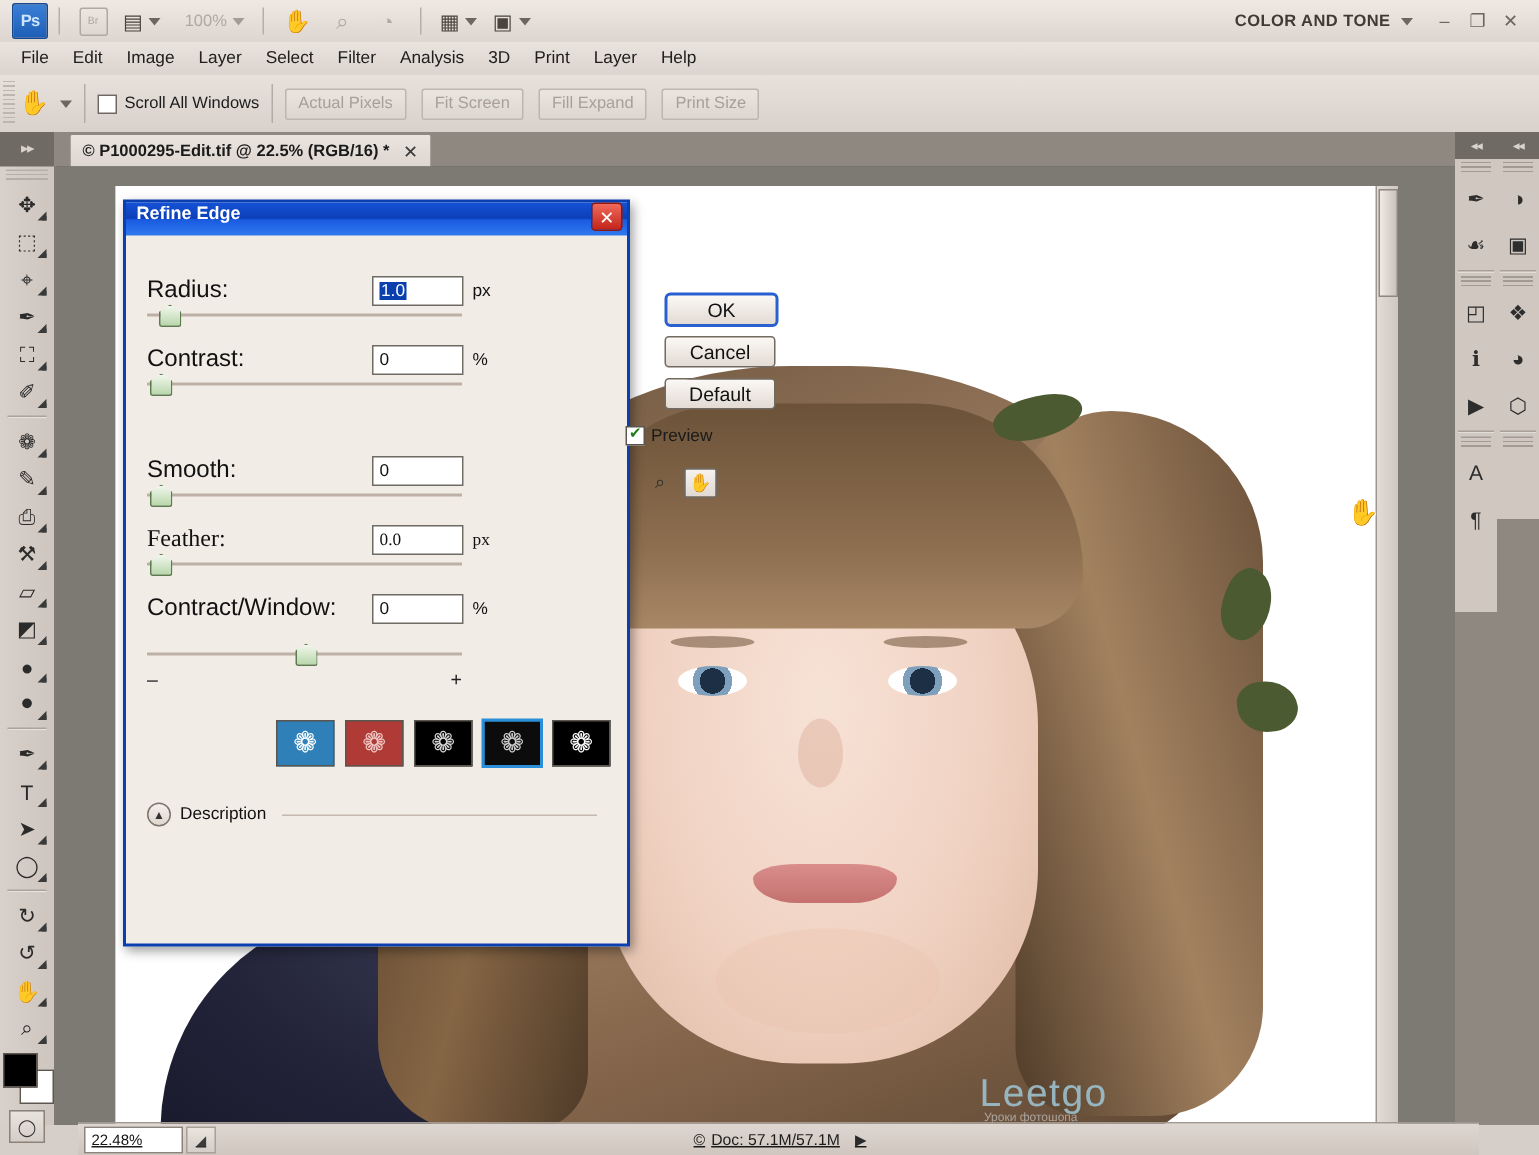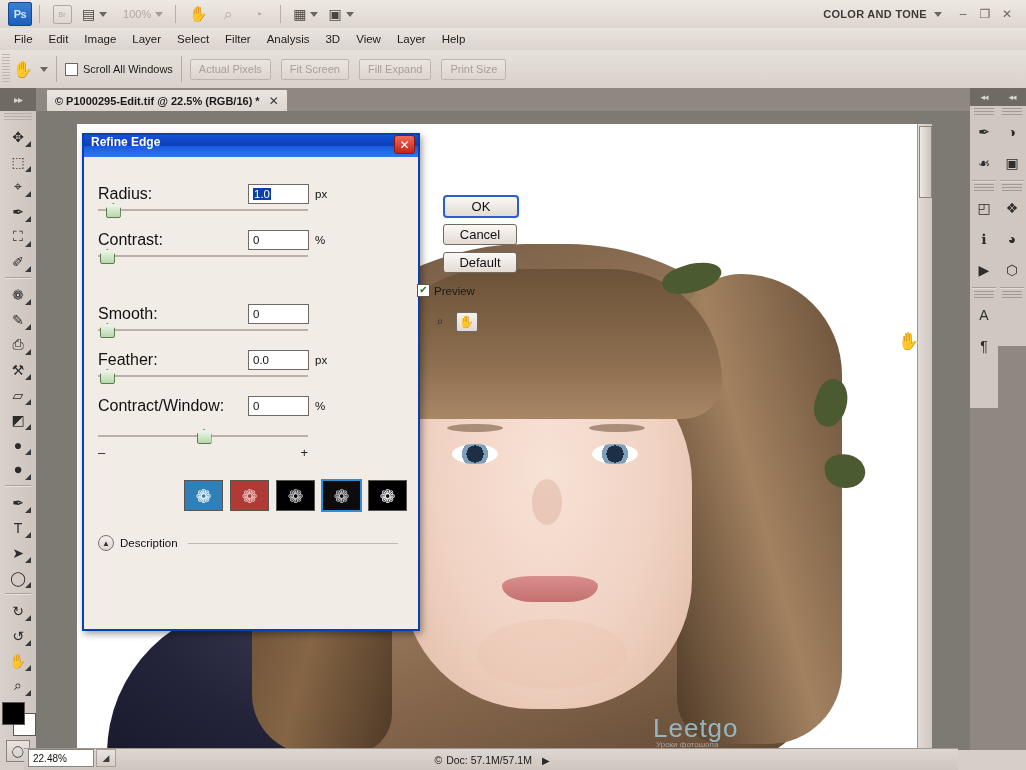--- a/index.html
+++ b/index.html
@@ -154,23 +154,23 @@
   .dcol{position:absolute;top:18px;width:28px;background:#cfc7c0;}
   .dcol.left{left:0;height:302px;}
   .dcol.right{left:28px;height:240px;}
   .dgrip{height:7px;margin:2px 4px;
     background-image:repeating-linear-gradient(to bottom,#a29a93 0 1px,transparent 1px 3px);}
   .dicon{width:26px;height:30px;display:flex;align-items:center;justify-content:center;
     font-size:14px;color:#2d2d2d;margin:1px auto;}
   .dsep{height:1px;background:#a8a099;margin:2px 2px;border-bottom:1px solid #e3ddd7;}
 
   
-  .statusbar{position:absolute;left:24px;top:748px;width:934px;height:22px;
+  .statusbar{position:absolute;left:52px;top:748px;width:934px;height:22px;
     background:linear-gradient(#ded6d0,#cdc5be);border-top:1px solid #a09890;
-    display:flex;}
+    display:flex;align-items:center;text-decoration:underline;}
   .st-zoom{width:60px;height:16px;margin-left:4px;background:#fff;
     border:1px solid #8a827b;font-size:10px;display:flex;align-items:center;
     padding-left:4px;color:#111;}
   .st-arrowbox{width:18px;height:16px;margin-left:2px;border:1px solid #a8a099;
     background:linear-gradient(#e9e3de,#d5cdc7);display:flex;align-items:center;
     justify-content:center;font-size:9px;color:#3b3b3b;}
   .st-info{flex:1;font-size:10.5px;color:#1b1b1b;display:flex;align-items:center;
     justify-content:center;gap:4px;margin-right:90px;}
   .st-play{font-size:10px;color:#2b2b2b;margin-left:6px;}
 
@@ -278,21 +278,21 @@
 
   <div class="menubar" id="menubar">
       <div class="menu-item">File</div>
       <div class="menu-item">Edit</div>
       <div class="menu-item">Image</div>
       <div class="menu-item">Layer</div>
       <div class="menu-item">Select</div>
       <div class="menu-item">Filter</div>
       <div class="menu-item">Analysis</div>
       <div class="menu-item">3D</div>
-      <div class="menu-item">View</div>
+      <div class="menu-item">Print</div>
       <div class="menu-item">Layer</div>
       <div class="menu-item">Help</div>
     </div>
 
   <div class="optbar">
     <div class="opt-grip"></div>
     <div class="hand-tool">✋</div>
     <span class="arr-dn"></span>
     <div class="opt-sep"></div>
     <label class="chkwrap">
@@ -519,21 +519,21 @@
           <div class="track" style="top: 98px;">
             <div class="knob" style="left: 1.97px; top: -6px;"></div>
           </div>
           <div class="row" style="top: 146px;">
             <div class="lbl">Smooth:</div>
             <div class="numfield">0</div>
           </div>
           <div class="track" style="top: 172px;">
             <div class="knob" style="left: 1.97px; top: -6px;"></div>
           </div>
-          <div class="row" style="top: 192px;">
+          <div class="row" style="top: 192px; font-family: Liberation Serif, serif;">
             <div class="lbl">Feather:</div>
             <div class="numfield">0.0</div>
             <span class="unit">px</span>
           </div>
           <div class="track" style="top: 218px;">
             <div class="knob" style="left: 1.97px; top: -6px;"></div>
           </div>
           <div class="row" style="top: 238px;">
             <div class="lbl">Contract/Window:</div>
             <div class="numfield">0</div>

